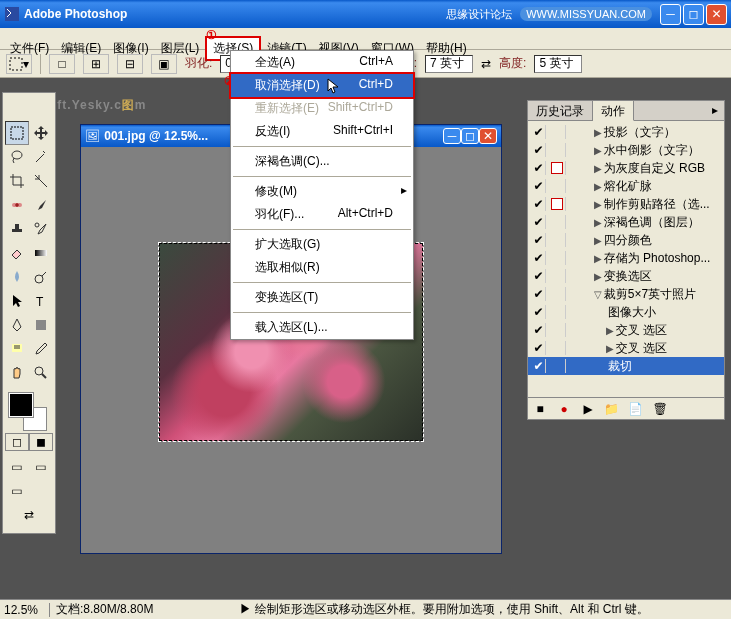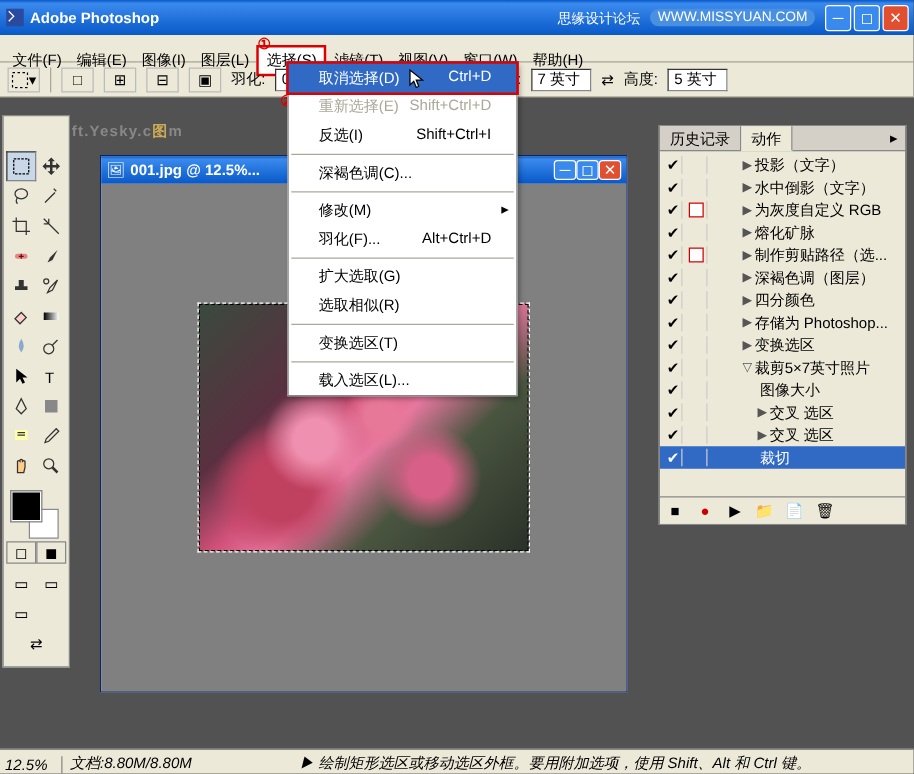--- a/index.html
+++ b/index.html
@@ -15,21 +15,21 @@
 .win-btn.close { background: #e05030; }
 
 .menubar { background: #ece9d8; height: 22px; display: flex; align-items: center; padding: 0 4px; border-bottom: 1px solid #aca899; }
 .menu-item { padding: 2px 6px; cursor: pointer; margin-top: 20px; }
 .menu-item.active { border: 2px solid #d00; background: #fff; }
 .annot { color: #d00; font-weight: bold; position: absolute; }
 .annot1 { left: 206px; top: 28px; }
 .annot2 { left: 224px; top: 74px; }
 
 .optionsbar { background: #ece9d8; height: 28px; display: flex; align-items: center; padding: 0 6px; gap: 8px; border-bottom: 1px solid #aca899; }
-.opt-label { color: #000000; }
+.opt-label { color: #7f1d1d; }
 .opt-input { border: 1px inset #888; background: #fff; padding: 1px 4px; width: 48px; }
 .opt-dropdown { border: 1px solid #7f9db9; background: #fff; padding: 1px 4px; width: 70px; display: flex; justify-content: space-between; align-items: center; }
 .opt-icon { width: 26px; height: 20px; border: 1px solid #bbb; display: inline-flex; align-items: center; justify-content: center; background: #ece9d8; }
 
 .workspace { position: absolute; top: 78px; left: 0; right: 0; bottom: 20px; background: #525252; }
 
 .watermark { position: absolute; left: 40px; top: 18px; color: #888; font-size: 14px; font-weight: bold; letter-spacing: 1px; }
 .watermark .y { color: #ca5; }
 
 .toolbox { position: absolute; left: 2px; top: 14px; width: 54px; background: #ece9d8; border: 1px solid #888; padding: 28px 2px 6px 2px; }
@@ -70,21 +70,21 @@
 .action-row { display: flex; align-items: center; height: 18px; padding: 0 4px; cursor: pointer; }
 .action-row.sel { background: #316ac5; color: #fff; }
 .chk { width: 14px; height: 14px; margin-right: 4px; display: inline-flex; align-items: center; justify-content: center; border-right: 1px solid #ccc; }
 .rec { width: 16px; height: 14px; margin-right: 4px; border-right: 1px solid #ccc; }
 .rec.on::before { content:''; display:block; width:10px; height:10px; background:#fff; border:1px solid #c00; margin:1px; }
 .indent { display: inline-block; }
 .tri { margin-right: 2px; font-size: 10px; color: #555; }
 .panel-footer { height: 22px; background: #ece9d8; border-top: 1px solid #888; display: flex; align-items: center; padding: 0 4px; gap: 8px; }
 .pf-btn { width: 16px; height: 16px; display: flex; align-items: center; justify-content: center; cursor: pointer; }
 
-.statusbar { position: absolute; bottom: 0; left: 0; right: 0; height: 20px; background: #ece9d8; border-top: 1px solid #888; display: flex; align-items: flex-end; font-size: 11px; font-style: italic; }
+.statusbar { position: absolute; bottom: 0; left: 0; right: 0; height: 20px; background: #ece9d8; border-top: 1px solid #888; display: flex; align-items: center; font-size: 11px; }
 .sb-zoom { width: 50px; padding: 0 4px; border-right: 1px solid #888; }
 .sb-doc { padding: 0 6px; }
 .sb-hint { flex: 1; text-align: left; padding-left: 80px; }
 .sb-hint::before { content: '▶ '; }
 </style>
 </head>
 <body>
 
 <div class="titlebar">
   <span class="icon">
@@ -433,20 +433,24 @@
       <span class="pf-btn" style="color:#c00">●</span>
       <span class="pf-btn">▶</span>
       <span class="pf-btn">📁</span>
       <span class="pf-btn">📄</span>
       <span class="pf-btn">🗑</span>
     </div>
   </div>
 </div>
 
 <div class="dropdown-menu" id="dropdown">
+    <div class="dd-item">
+      <span>全选(A)</span>
+      <span>Ctrl+A</span>
+    </div>
     <div class="dd-item highlighted">
       <span>取消选择(D)</span>
       <span>Ctrl+D</span>
       <span class="cursor"><svg width="14" height="18">
           <path d="M1 1 L1 13 L4 10 L6 15 L8 14 L6 9 L11 9 Z" fill="#fff" stroke="#000"></path>
         </svg></span>
     </div>
     <div class="dd-item disabled">
       <span>重新选择(E)</span>
       <span>Shift+Ctrl+D</span>

